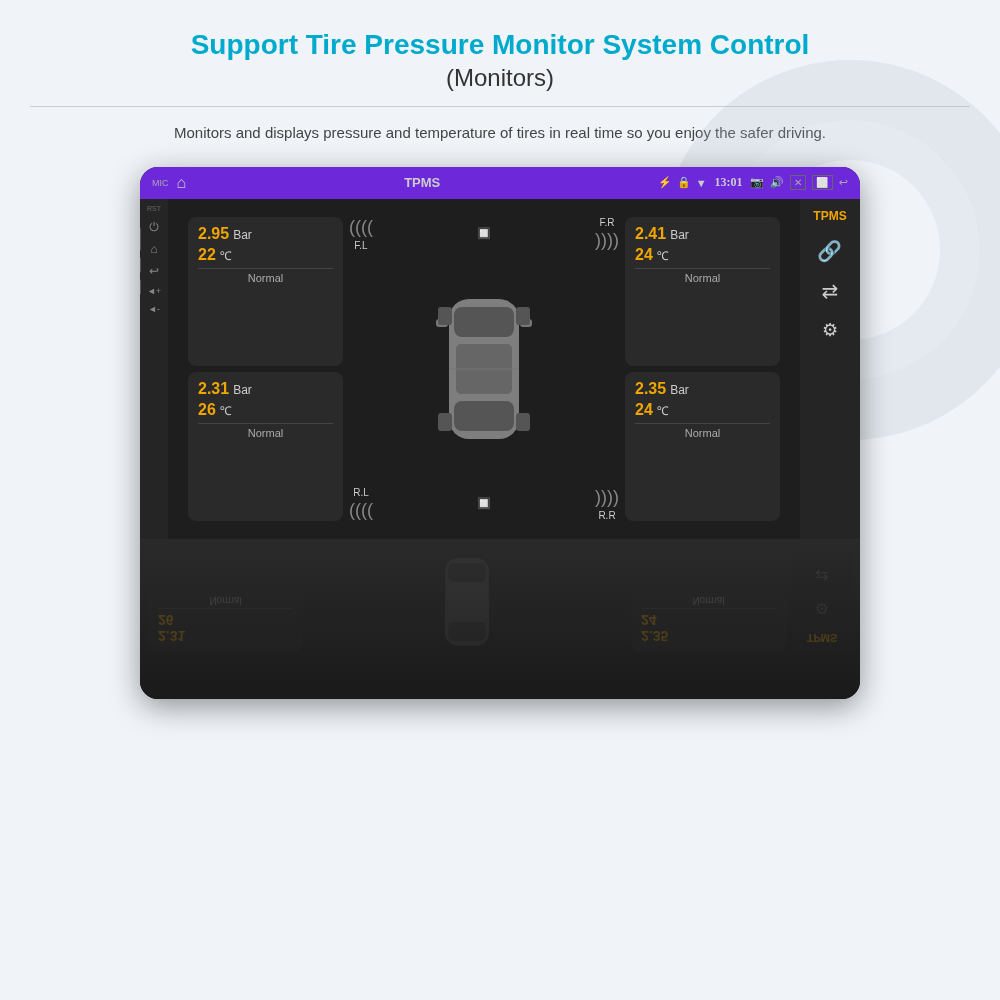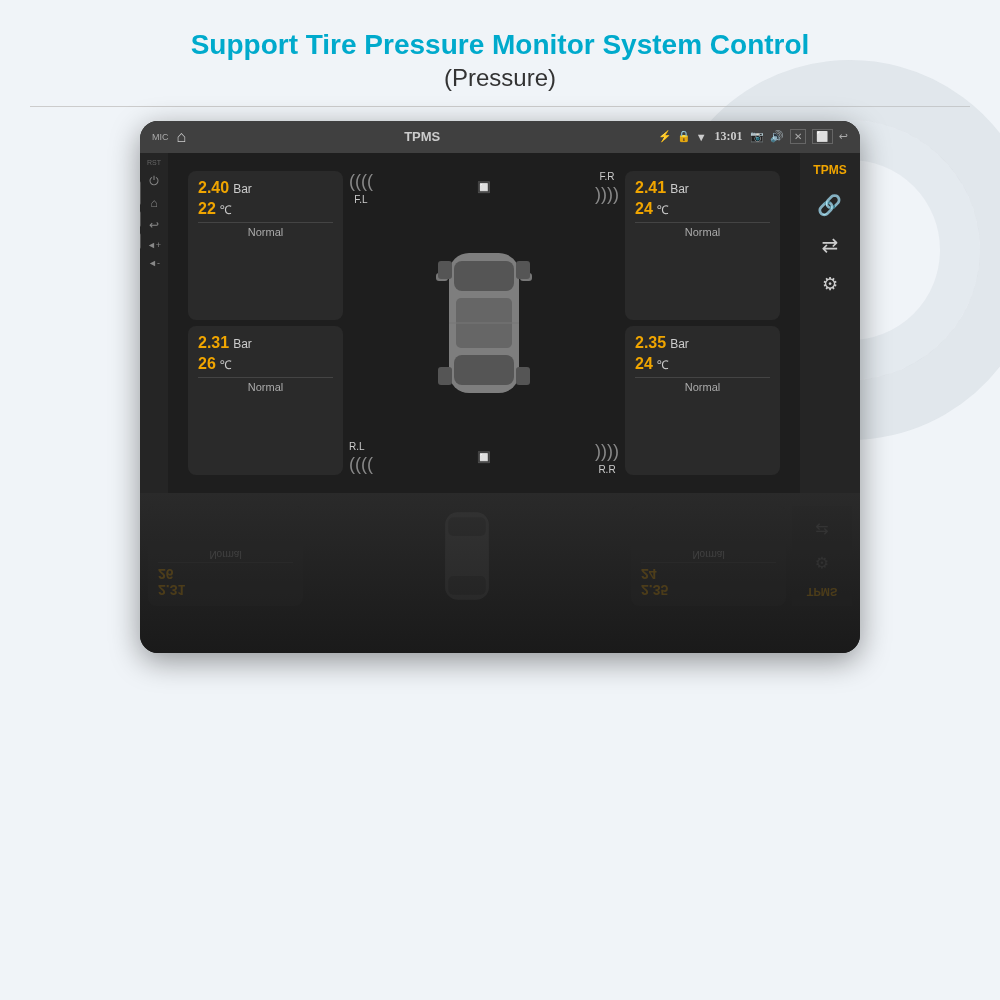--- a/index.html
+++ b/index.html
@@ -108,21 +108,21 @@
     }
     .side-btn-small {
       width: 4px;
       height: 16px;
       background: #555;
       border-radius: 2px;
     }
 
     
     .status-bar {
-      background: #404040;
+      background: #6d28d9;
       display: flex;
       align-items: center;
       padding: 5px 12px;
       gap: 8px;
       height: 32px;
     }
     .status-left {
       display: flex;
       align-items: center;
       gap: 6px;
@@ -289,22 +289,23 @@
   </style>
 </head>
 <body>
 
 <div class="page-content">
 
   <div class="bg-watermark"></div>
   <div class="bg-watermark2"></div>
 
   <h1 class="main-title">Support Tire Pressure Monitor System Control</h1>
-  <p class="subtitle">(Pressure)</p>
+  <p class="subtitle">(Monitors)</p>
   <div class="divider"></div>
+  <p class="description">Monitors and displays pressure and temperature of tires in real time so you enjoy the safer driving.</p>
 
   <div class="device-frame">
 
     <div class="device-side-left">
       <div class="side-btn"></div>
       <div class="side-btn-small"></div>
       <div class="side-btn-small"></div>
     </div>
 
     <div class="status-bar">
@@ -337,21 +338,21 @@
         <span class="sidebar-icon">↩</span>
         <span class="sidebar-icon" style="font-size:9px;">◄+</span>
         <span class="sidebar-icon" style="font-size:9px;">◄-</span>
       </div>
 
       <div class="main-content">
         <div class="tpms-main">
 
           <div class="tire-box grid-fl">
             <div class="tire-data-row">
-              <span class="tire-value">2.40</span>
+              <span class="tire-value">2.95</span>
               <span class="tire-unit">Bar</span>
             </div>
             <div class="tire-data-row">
               <span class="tire-value">22</span>
               <span class="tire-unit">℃</span>
             </div>
             <div class="tire-status">Normal</div>
           </div>
 
           <div class="tire-box grid-fr">
@@ -427,21 +428,21 @@
 
                 <rect x="92" y="18" width="14" height="18" rx="3" fill="#555"></rect>
 
                 <rect x="14" y="124" width="14" height="18" rx="3" fill="#555"></rect>
 
                 <rect x="92" y="124" width="14" height="18" rx="3" fill="#555"></rect>
               </svg>
             </div>
 
             <div style="display:flex; align-items:center; justify-content:space-between; width:100%; margin-top:4px;">
-              <div style="display:flex; flex-direction:column; align-items:flex-start; gap:2px;">
+              <div style="display:flex; flex-direction:column; align-items:center; gap:2px;">
                 <span style="color:#ccc; font-size:10px;">R.L</span>
                 <span style="color:#888; font-size:18px; transform:scaleX(-1); display:inline-block;">))))</span>
               </div>
               <div style="display:flex; flex-direction:column; align-items:center; gap:2px;">
                 <span style="color:#bbb; font-size:11px;">🔲</span>
               </div>
               <div style="display:flex; flex-direction:column; align-items:center; gap:2px;">
                 <span style="color:#888; font-size:18px;">))))</span>
                 <span style="color:#ccc; font-size:10px;">R.R</span>
               </div>

